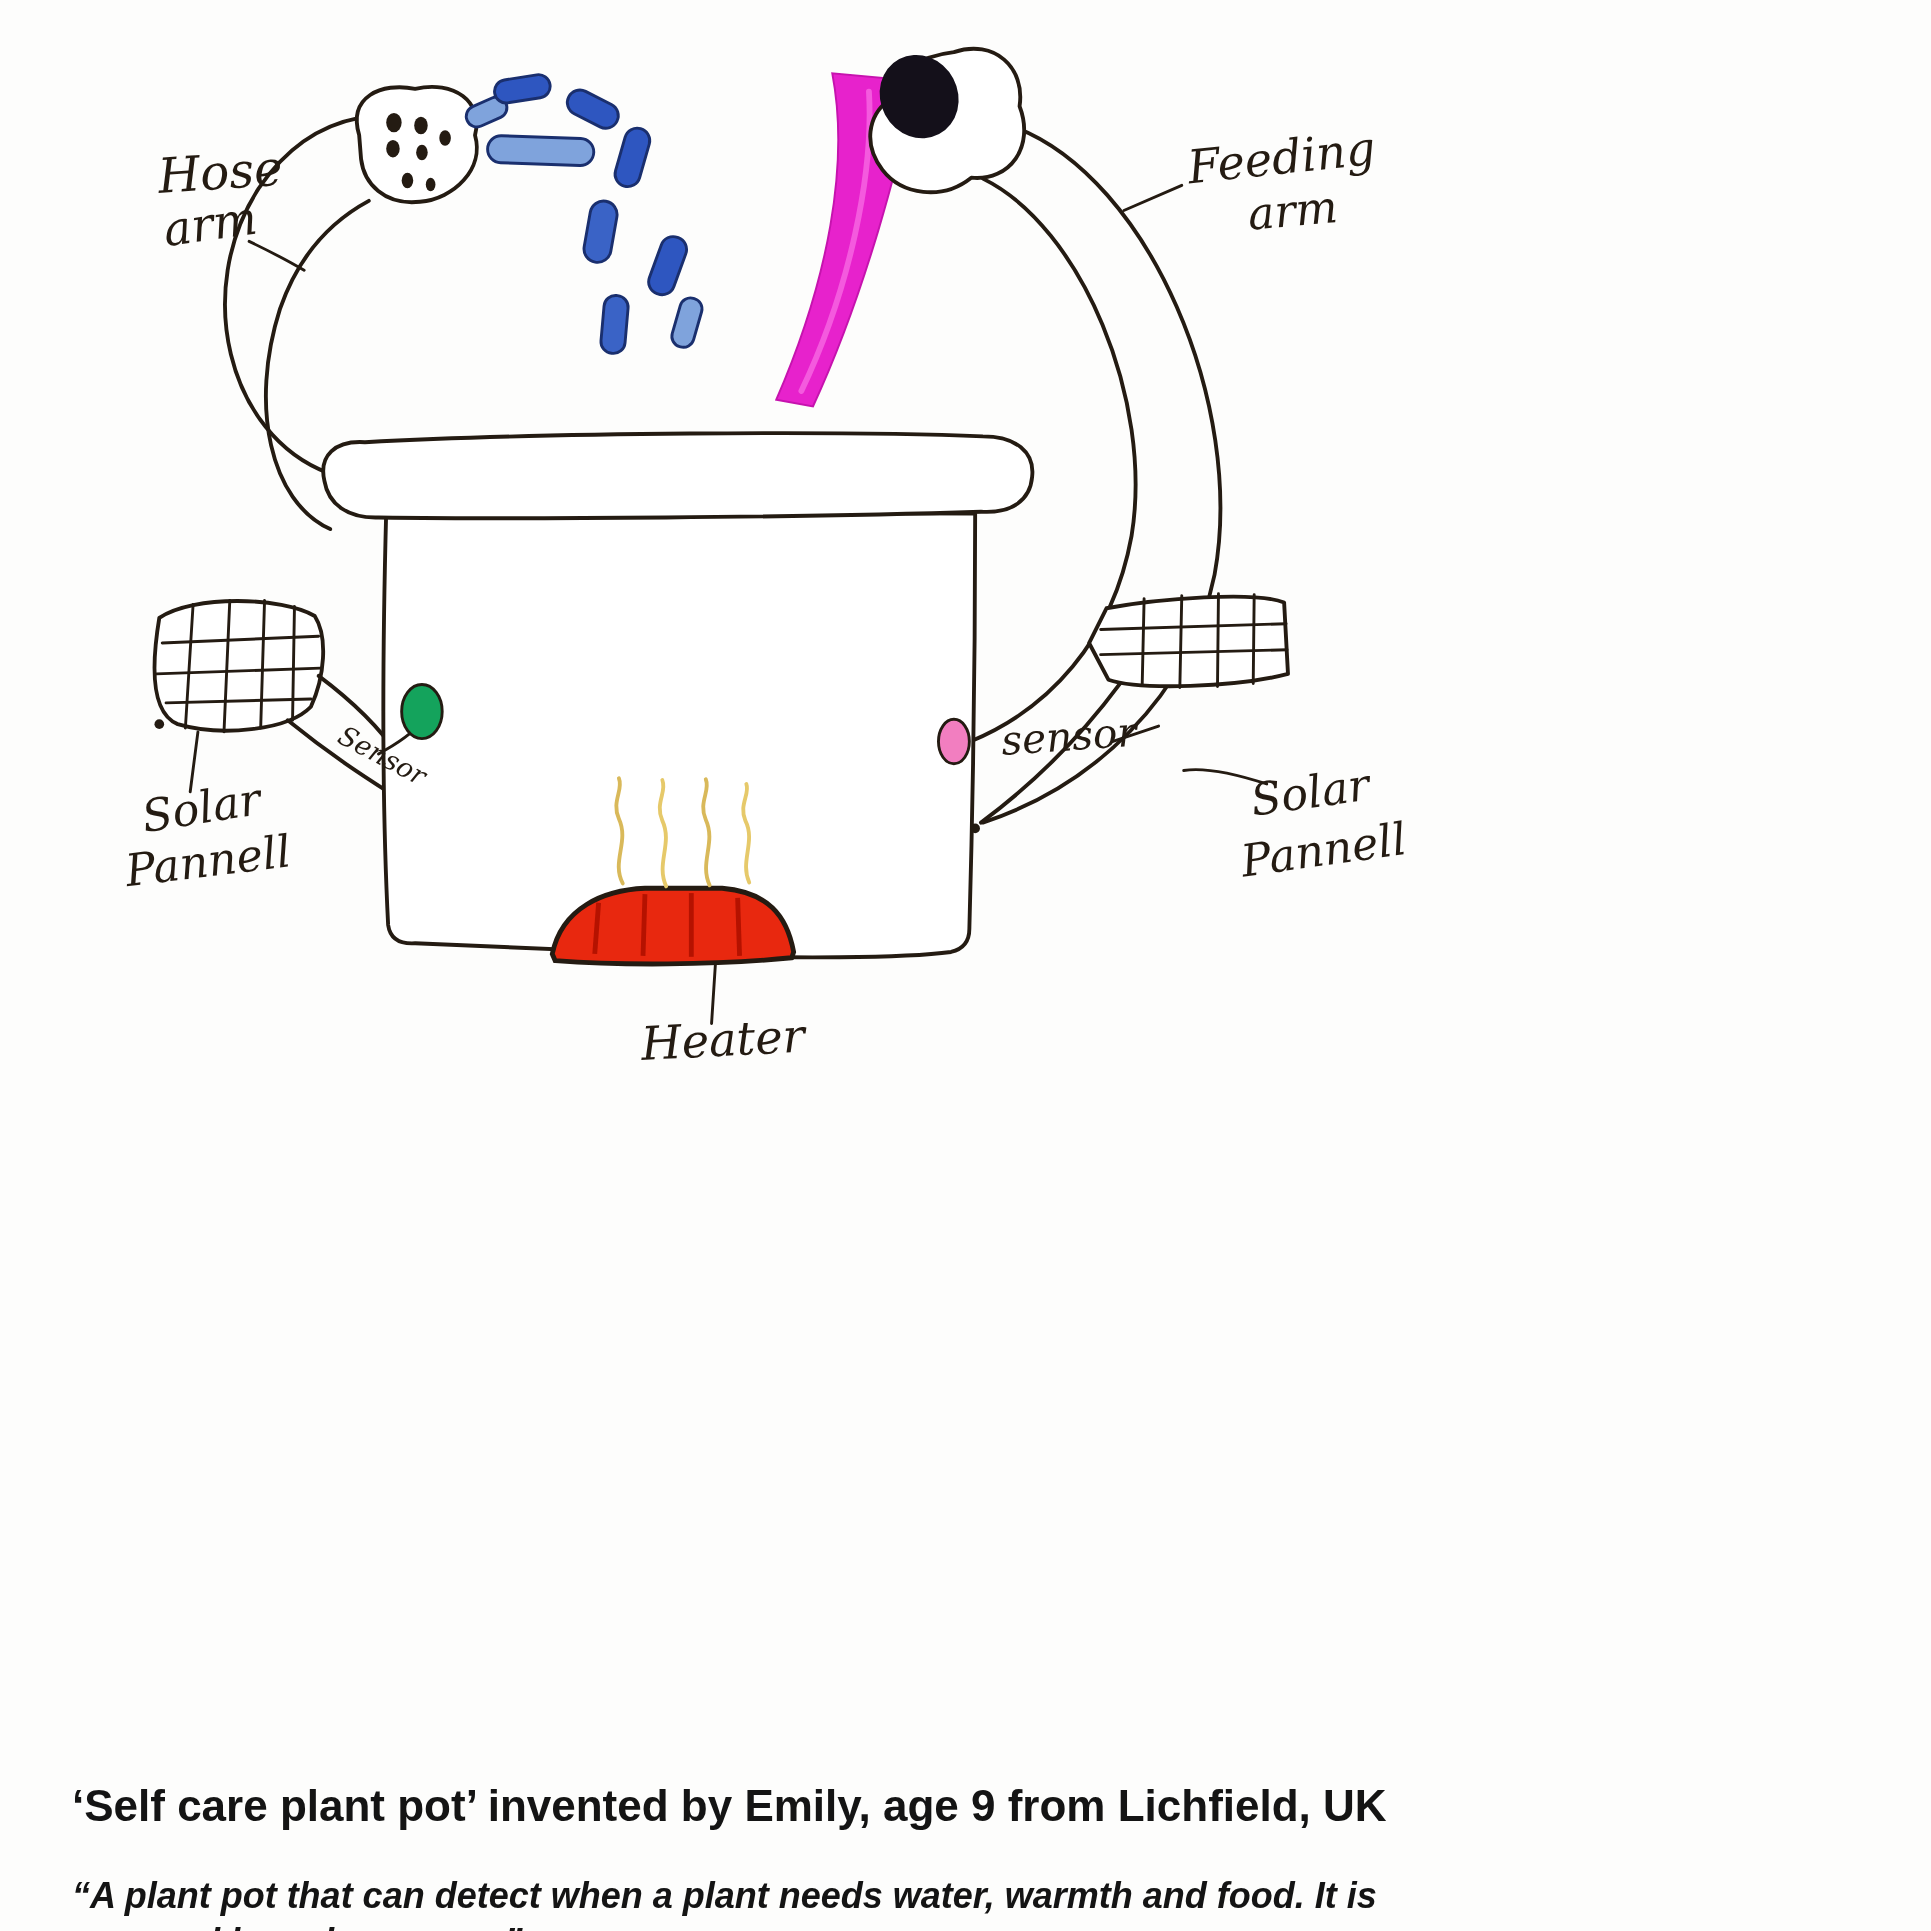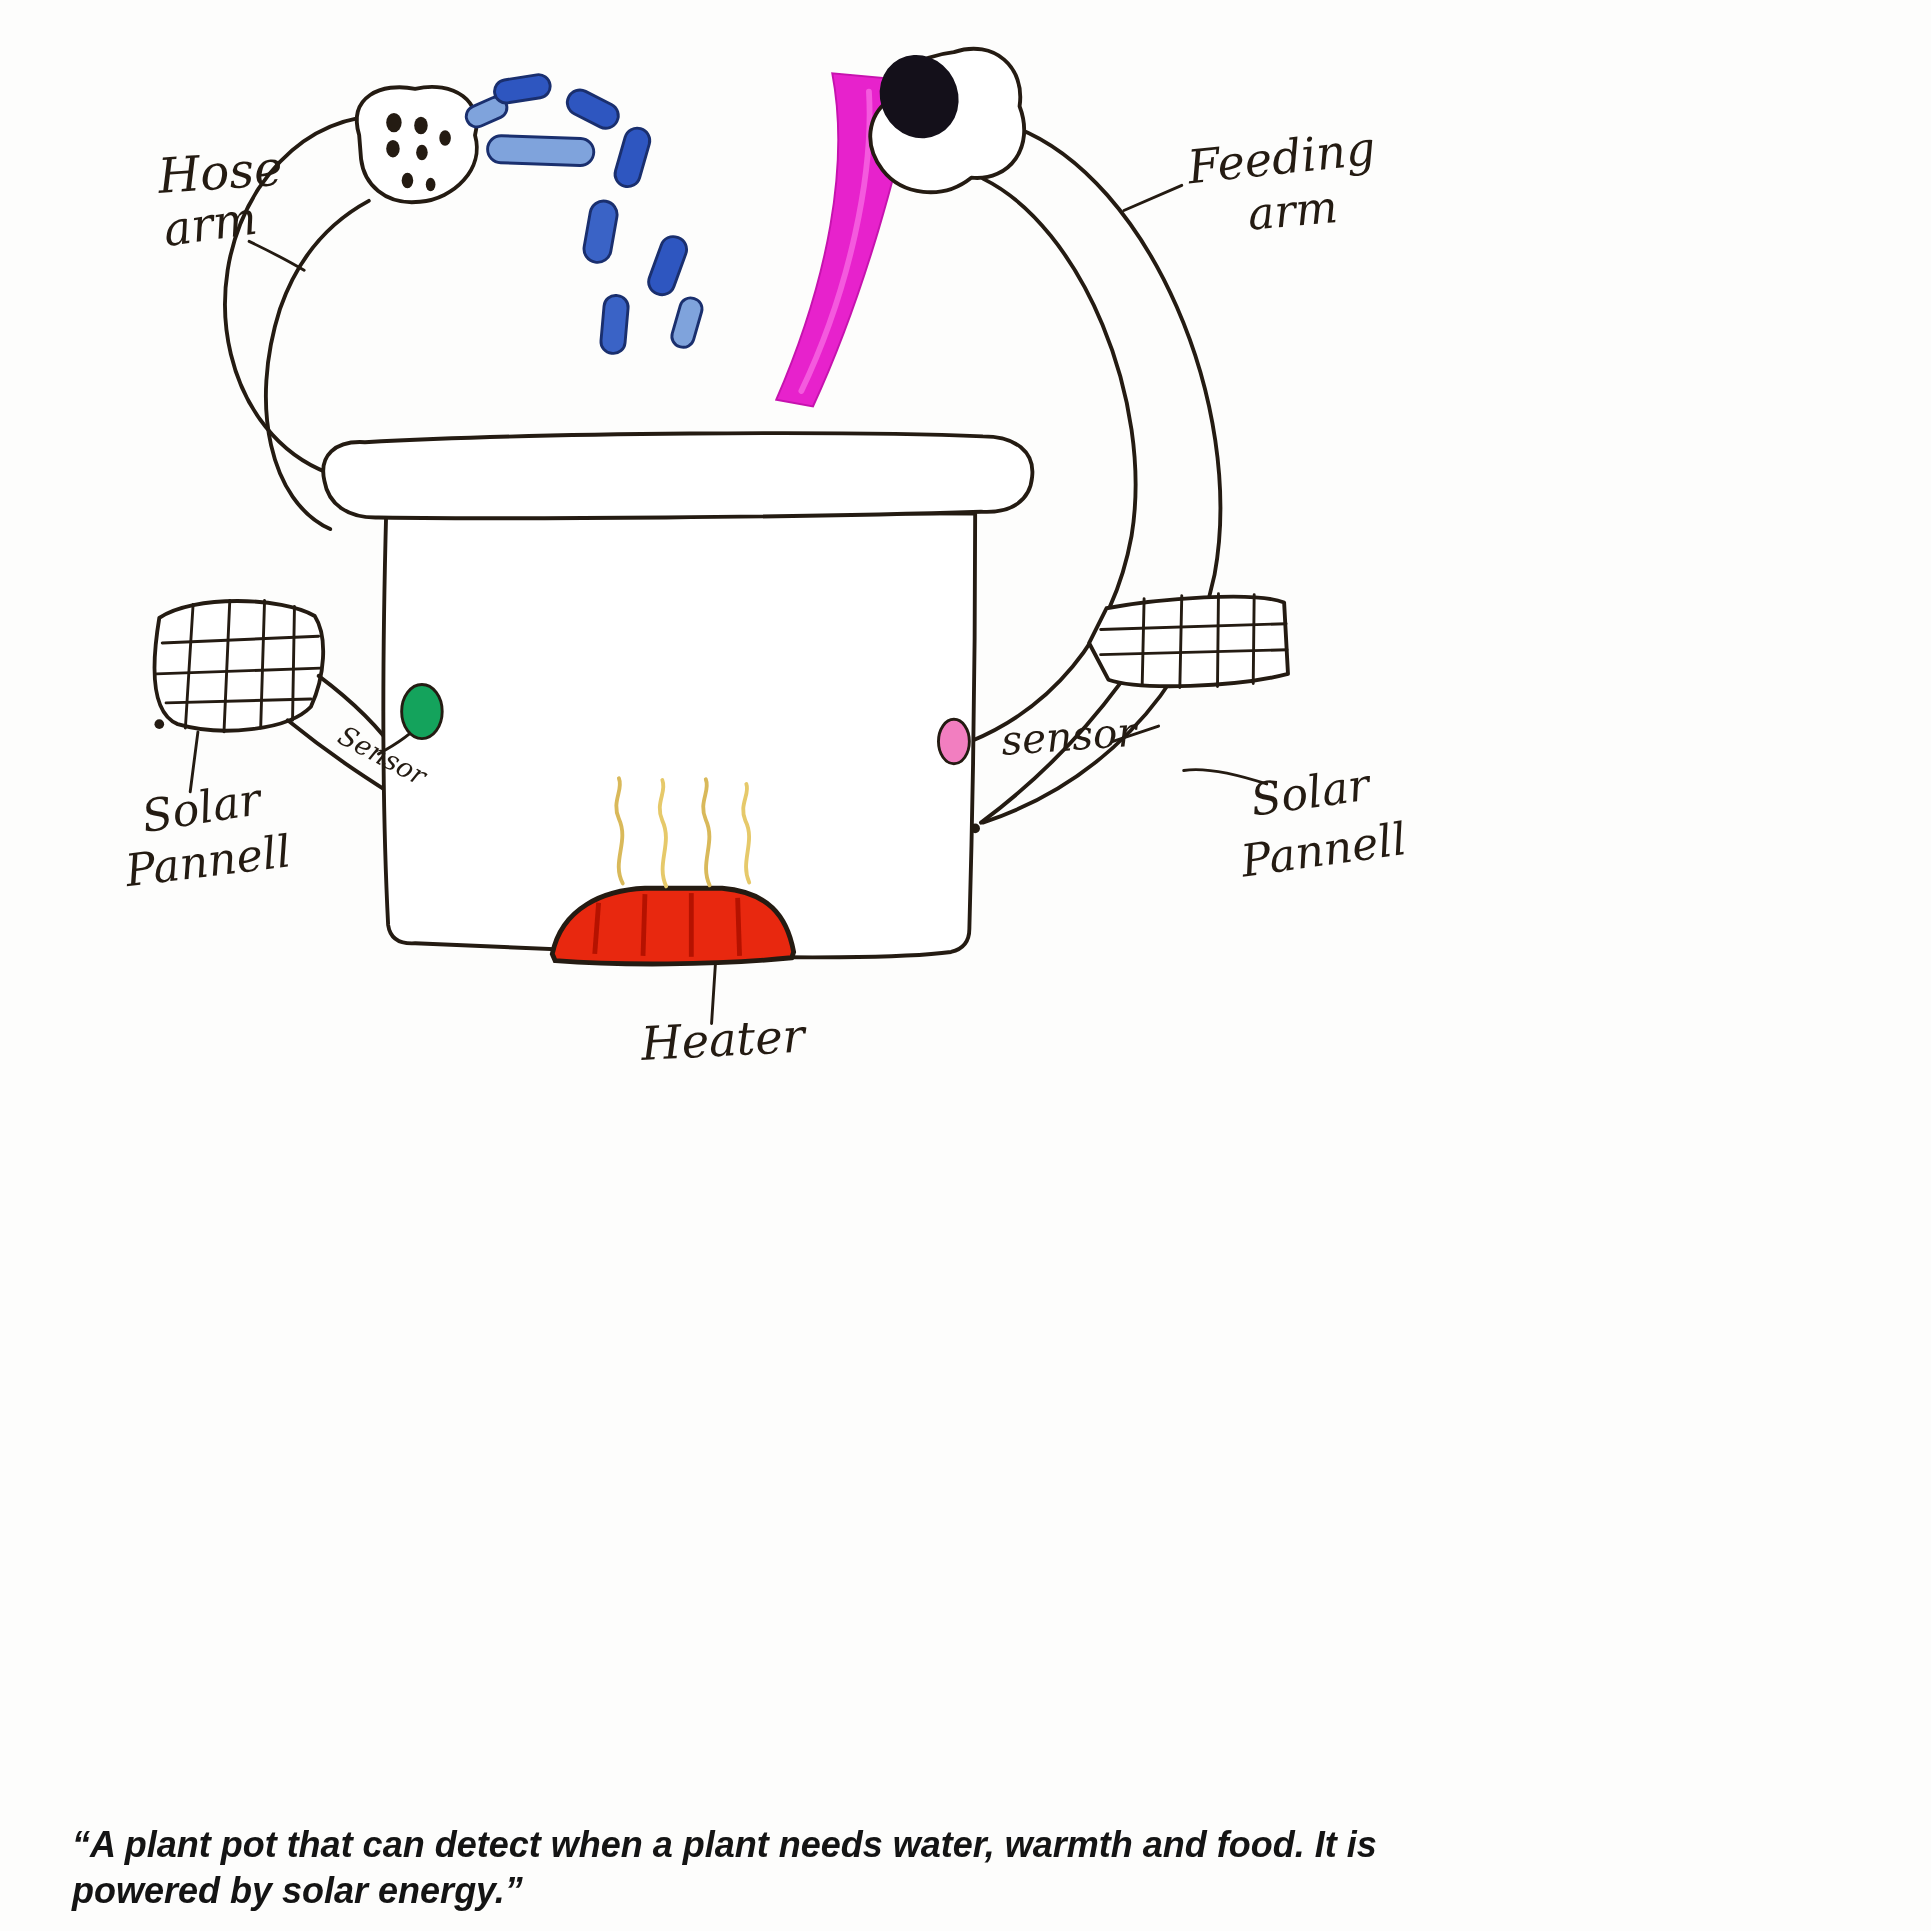--- a/index.html
+++ b/index.html
@@ -169,15 +169,16 @@
     <text class="hand" x="348" y="768" font-size="28" transform="rotate(28 348 768)">Sensor</text>
 
     <text class="hand" x="1038" y="782" font-size="42" transform="rotate(-4 1038 782)">sensor</text>
 
     <text class="hand" x="665" y="1098" font-size="48" transform="rotate(-3 665 1098)">Heater</text>
   </g>
 </svg>
 </div>
 
 <div class="caption">
+  <h1>‘Self care plant pot’ invented by Emily, age 9 from Lichfield, UK</h1>
   <p>“A plant pot that can detect when a plant needs water, warmth and food. It is powered by solar energy.”</p>
 </div>
 
 
 </body></html>

